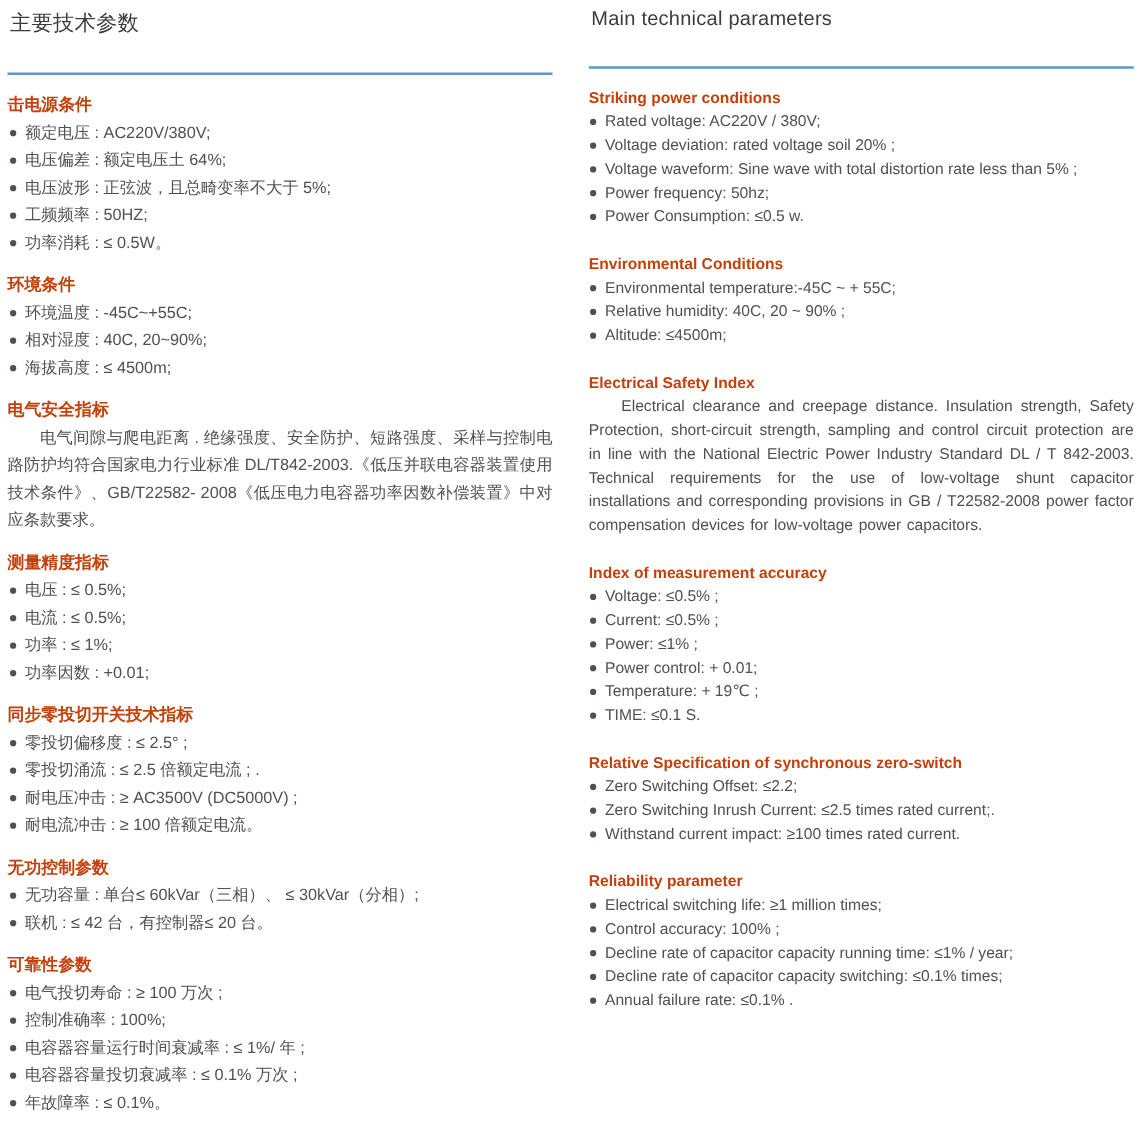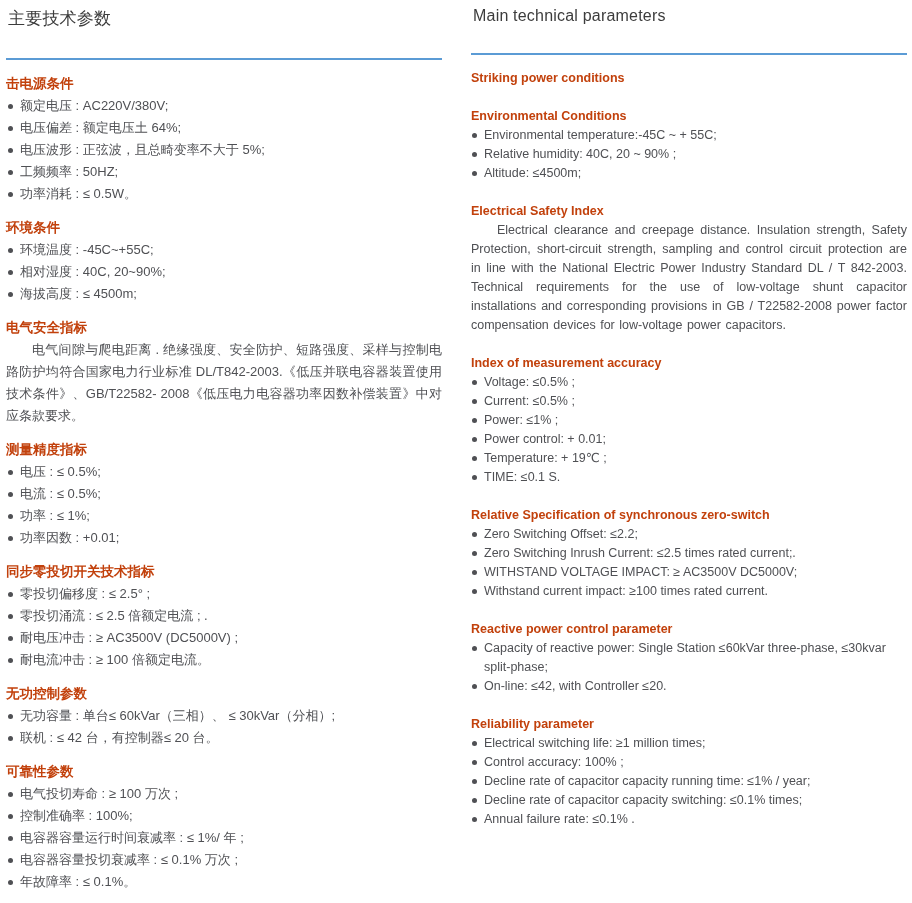--- a/index.html
+++ b/index.html
@@ -123,20 +123,27 @@
             <li>年故障率 : ≤ 0.1%。</li>
           </ul>
         </section>
       </div>
   </div>
   <div class="col col-en">
     <h1 class="title">Main technical parameters</h1>
     <div class="sections">
         <section class="sec">
           <h2>Striking power conditions</h2>
+          <ul>
+            <li>Rated voltage: AC220V / 380V;</li>
+            <li>Voltage deviation: rated voltage soil 20% ;</li>
+            <li>Voltage waveform: Sine wave with total distortion rate less than 5% ;</li>
+            <li>Power frequency: 50hz;</li>
+            <li>Power Consumption: ≤0.5 w.</li>
+          </ul>
         </section>
         <section class="sec">
           <h2>Environmental Conditions</h2>
           <ul>
             <li>Environmental temperature:-45C ~ + 55C;</li>
             <li>Relative humidity: 40C, 20 ~ 90% ;</li>
             <li>Altitude: ≤4500m;</li>
           </ul>
         </section>
         <section class="sec">
@@ -152,29 +159,21 @@
             <li>Power control: + 0.01;</li>
             <li>Temperature: + 19℃ ;</li>
             <li>TIME: ≤0.1 S.</li>
           </ul>
         </section>
         <section class="sec">
           <h2>Relative Specification of synchronous zero-switch</h2>
           <ul>
             <li>Zero Switching Offset: ≤2.2;</li>
             <li>Zero Switching Inrush Current: ≤2.5 times rated current;.</li>
-            <li>WITHSTAND VOLTAGE IMPACT: ≥ AC3500V DC5000V;</li>
             <li>Withstand current impact: ≥100 times rated current.</li>
-          </ul>
-        </section>
-        <section class="sec">
-          <h2>Reactive power control parameter</h2>
-          <ul>
-            <li>Capacity of reactive power: Single Station ≤60kVar three-phase, ≤30kvar split-phase;</li>
-            <li>On-line: ≤42, with Controller ≤20.</li>
           </ul>
         </section>
         <section class="sec">
           <h2>Reliability parameter</h2>
           <ul>
             <li>Electrical switching life: ≥1 million times;</li>
             <li>Control accuracy: 100% ;</li>
             <li>Decline rate of capacitor capacity running time: ≤1% / year;</li>
             <li>Decline rate of capacitor capacity switching: ≤0.1% times;</li>
             <li>Annual failure rate: ≤0.1% .</li>

